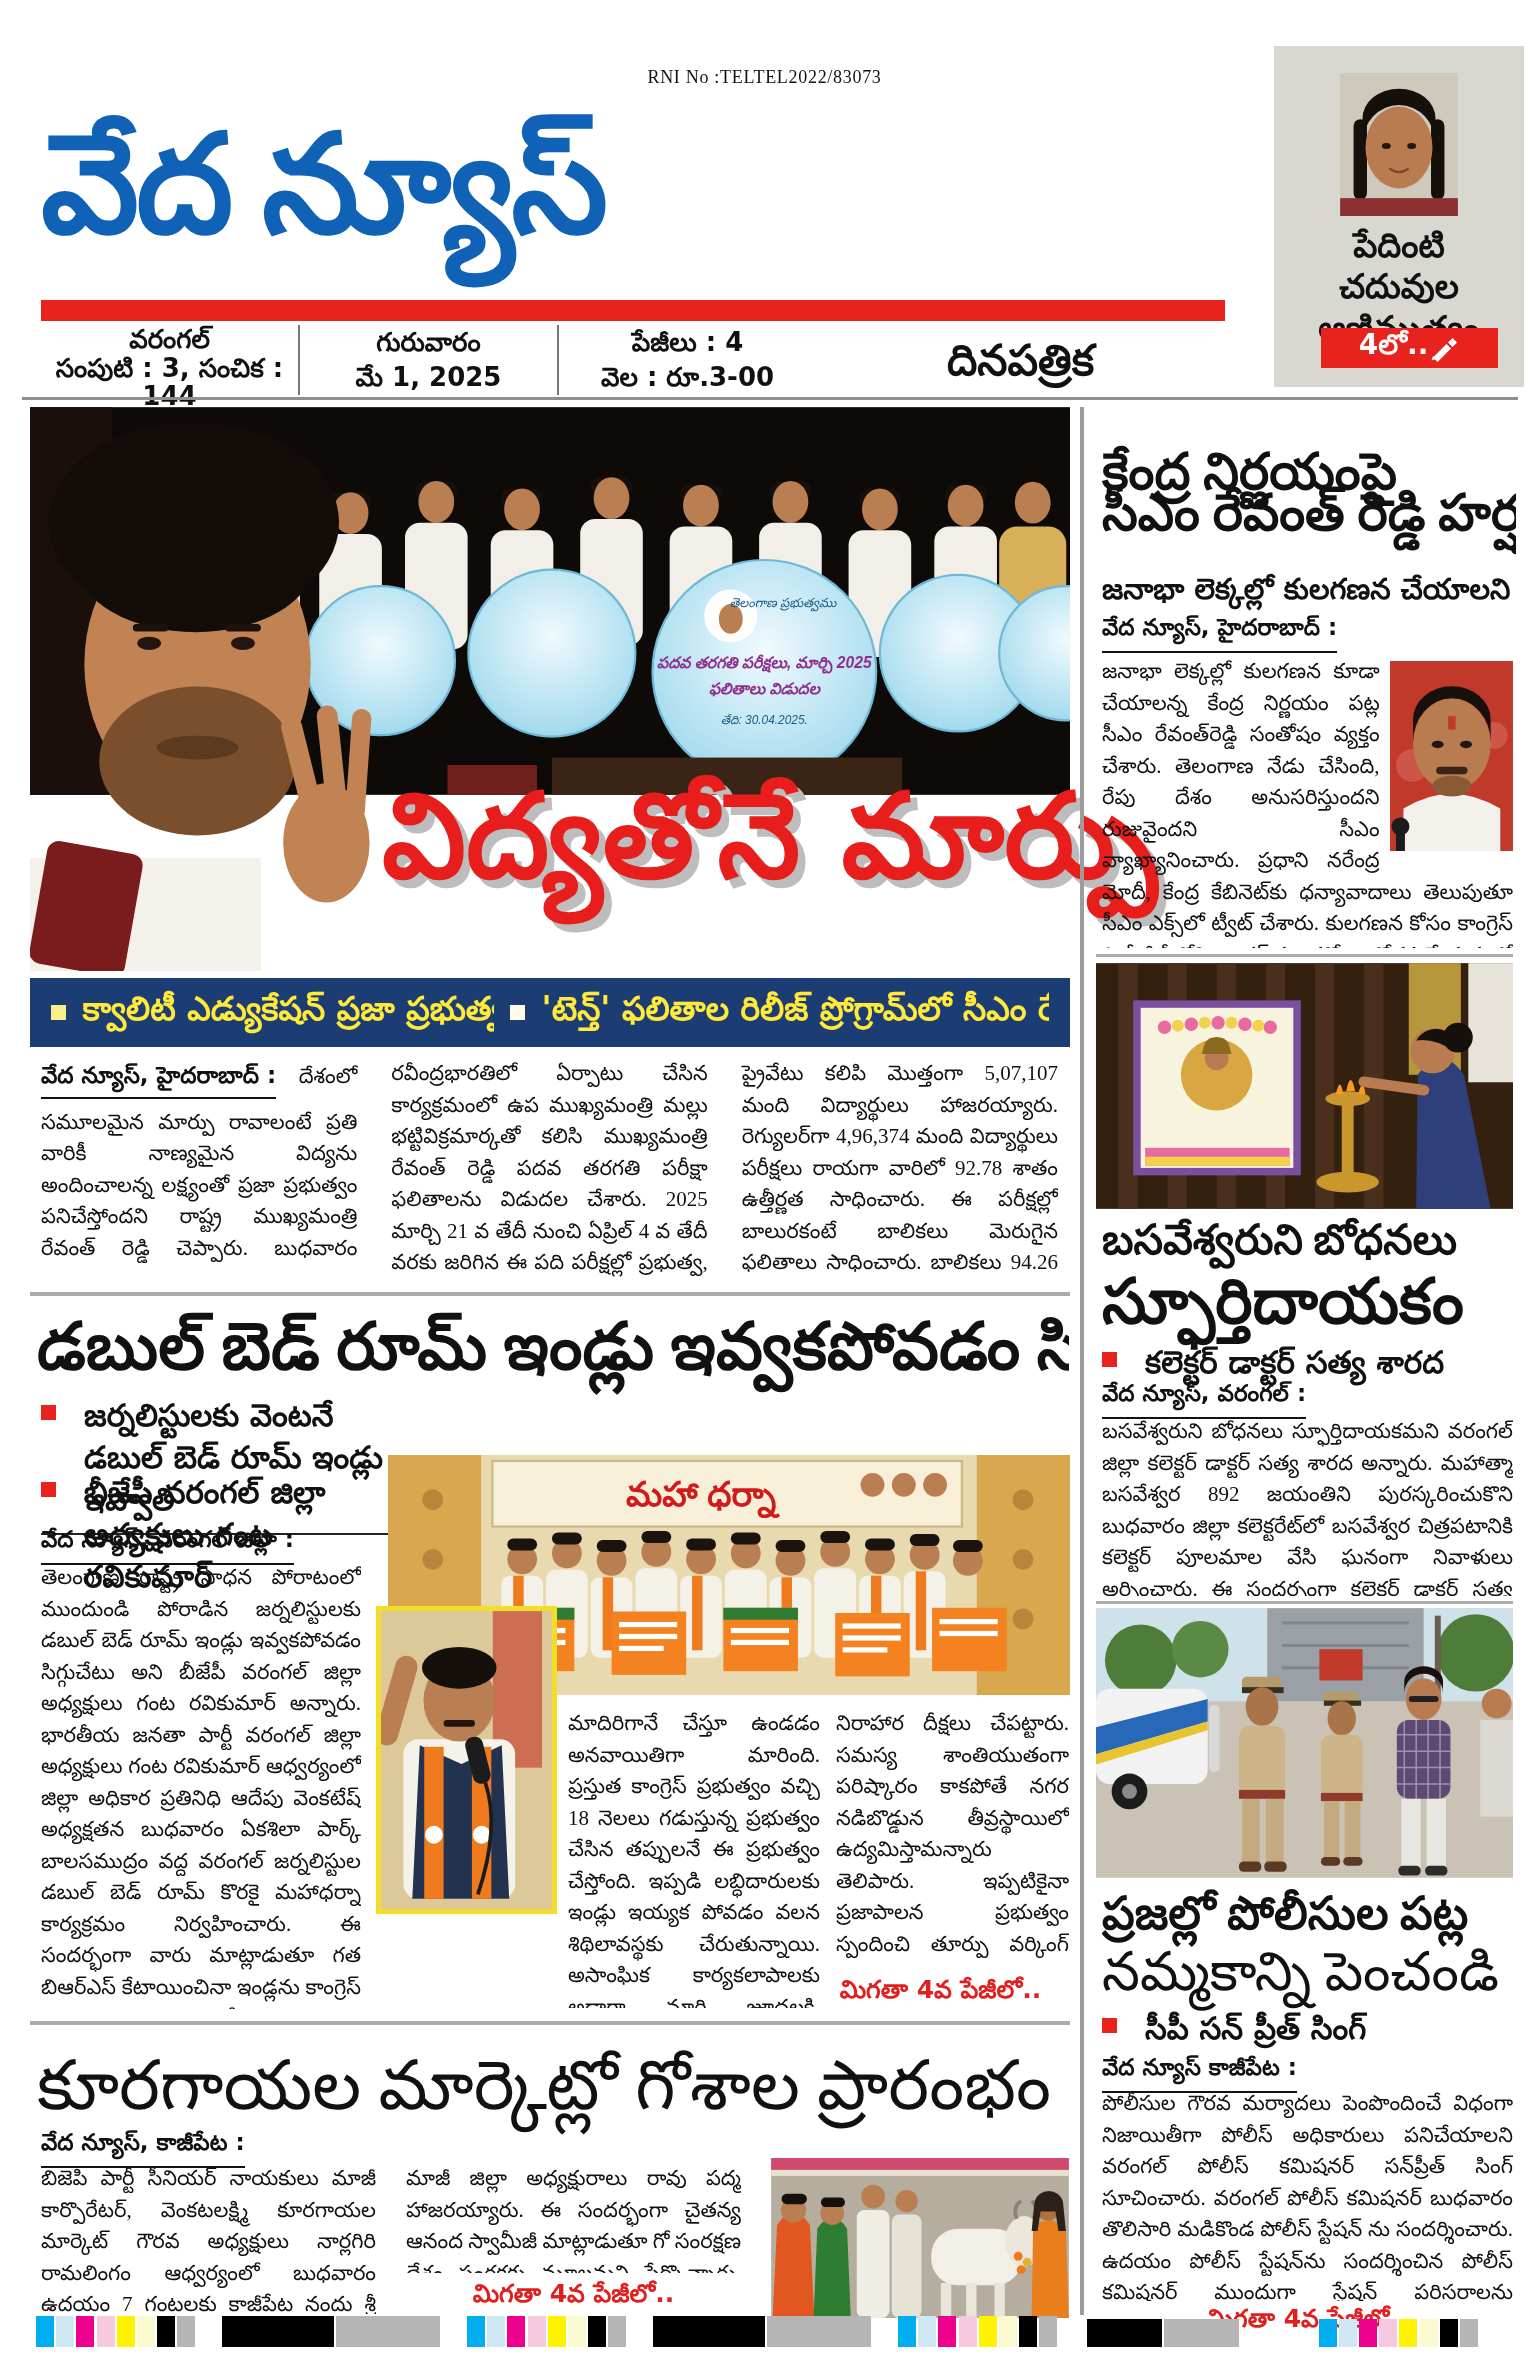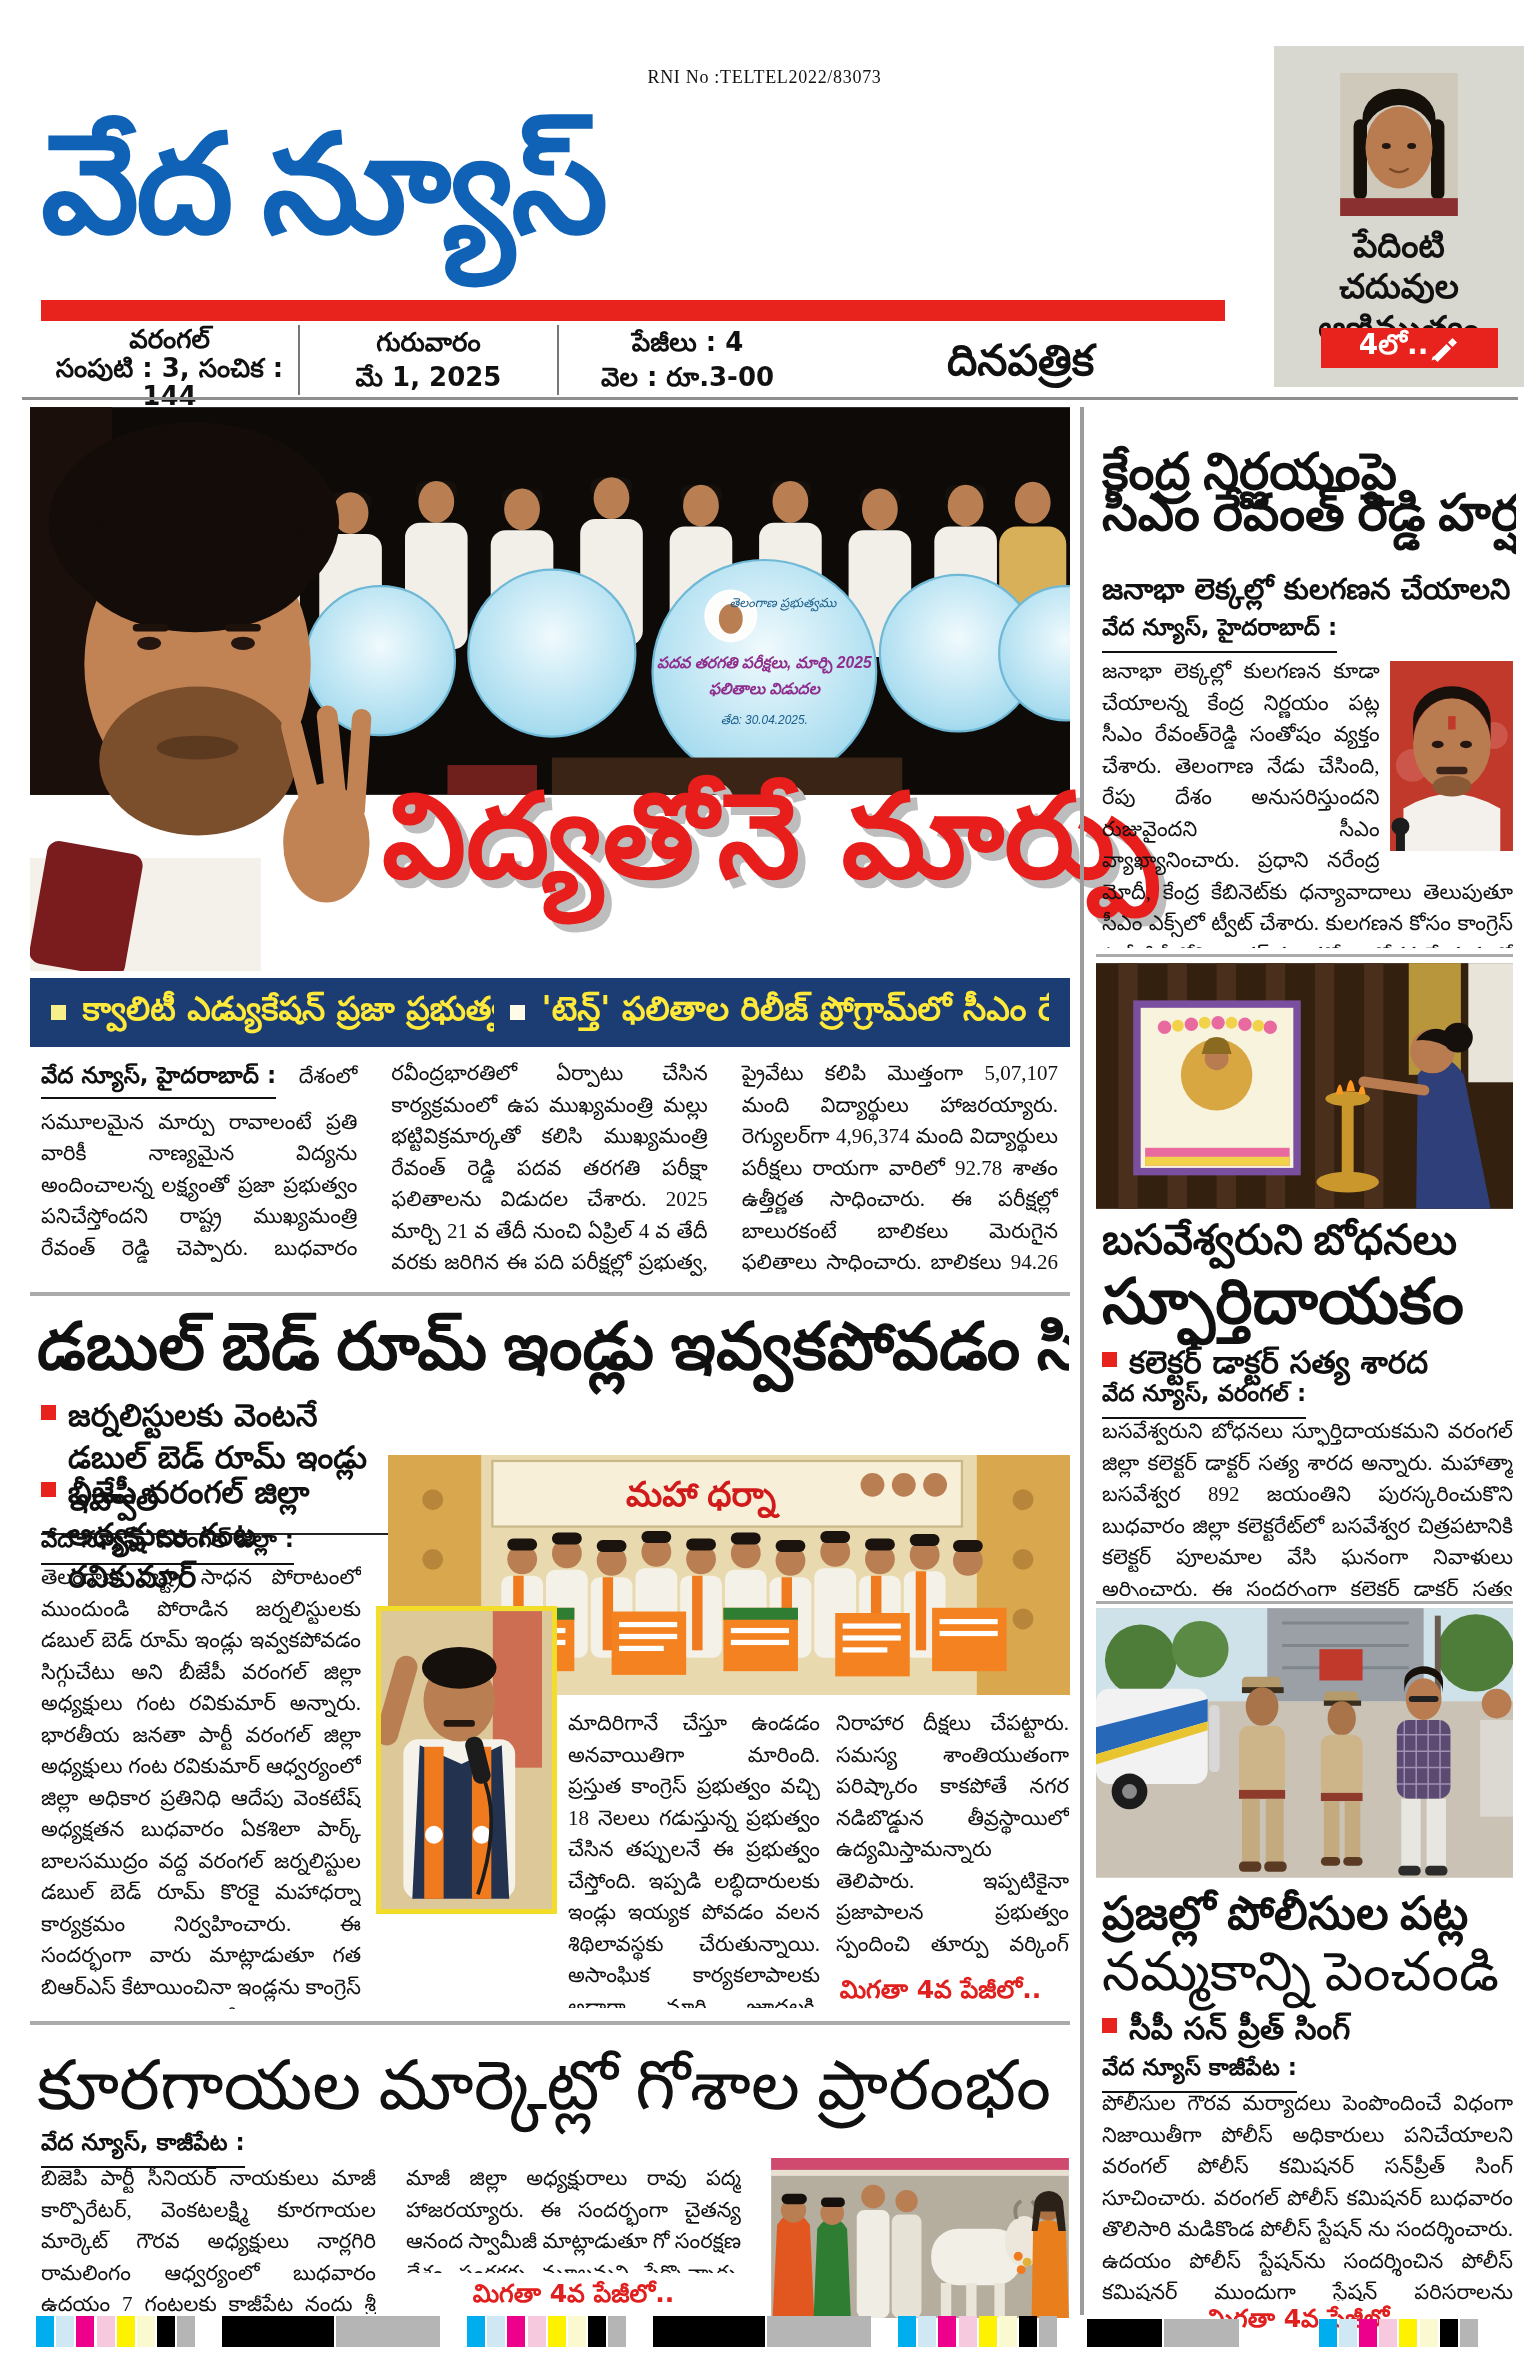--- a/index.html
+++ b/index.html
@@ -35,21 +35,21 @@
          padding:0 21px;box-sizing:border-box;gap:16.4px;}
   .strap .sq{width:15px;height:15px;flex:0 0 auto;}
   .strap .st{color:#ffe93a;font-weight:bold;font-size:33px;white-space:nowrap;overflow:hidden;}
   .lead-body{top:1058px;left:41px;width:1017px;height:228px;column-count:3;column-gap:34px;
              font-size:21px;line-height:1.5;text-align:justify;overflow:hidden;}
   .byline{font-weight:bold;font-size:23px;border-bottom:2.2px solid #111;display:inline-block;
           padding-bottom:4.5px;margin-bottom:7.5px;}
   .bodytext{font-size:21px;line-height:1.5;text-align:justify;overflow:hidden;}
   
   .h2-headline{top:1309px;left:37px;width:1032px;font-weight:bold;font-size:66px;white-space:nowrap;overflow:hidden;}
-  .kicker{display:flex;gap:12px;font-weight:bold;font-size:31px;line-height:1.35;}
+  .kicker{display:flex;gap:28px;font-weight:bold;font-size:31px;line-height:1.35;}
   .kicker .rsq{width:15px;height:15px;background:#e8231d;margin-top:10.4px;flex:0 0 auto;}
   .h2-k1{top:1395px;left:41px;width:350px;border-bottom:2.2px solid #222;padding-bottom:12px;}
   .h2-k2{top:1472px;left:41px;width:350px;}
   .h2-byline{top:1526px;left:41px;}
   .dharna-photo{top:1455px;left:388px;width:682px;height:240px;}
   .h2-col1{top:1562px;left:41px;width:320px;height:447px;}
   .inset-photo{top:1606px;left:376px;width:171px;height:298px;border:5.2px solid #f2de2a;background:#ddc89a;}
   .h2-col2{top:1708px;left:568px;width:252px;height:300px;}
   .h2-col3{top:1708px;left:836px;width:233px;height:257px;}
   .cont{color:#e0201e;font-weight:bold;font-size:25px;text-align:center;}

